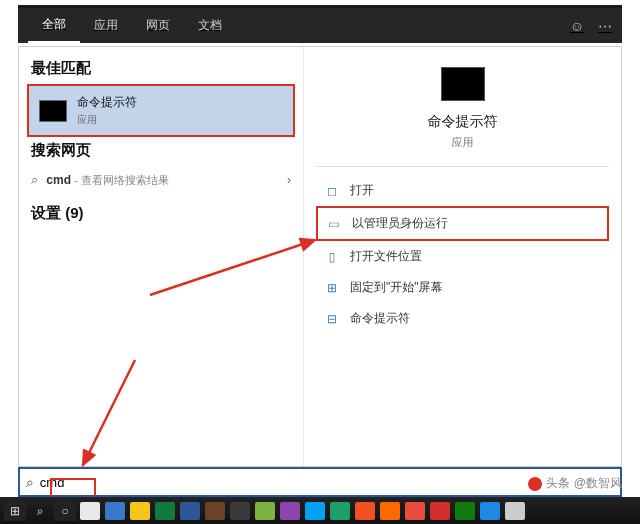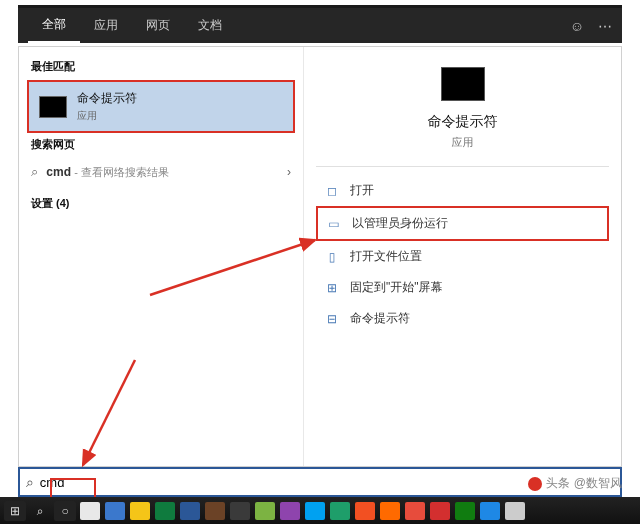--- a/index.html
+++ b/index.html
@@ -1,29 +1,29 @@
 <!DOCTYPE html>
 <html><head>
 <meta charset="utf-8">
 <style>
 * { margin: 0; padding: 0; box-sizing: border-box; font-family: "Microsoft YaHei", Arial, sans-serif; }
 body { width: 640px; height: 524px; background: #fff; overflow: hidden; position: relative; }
 
-.top-tabs { background: #262626; height: 38px; display: flex; align-items: center; padding: 0 10px; margin: 0 18px; border-top: 3px solid #1a1a1a; margin-top: 5px; }
+.top-tabs { background: #262626; height: 38px; display: flex; align-items: center; padding: 0 10px; margin: 0 18px; border-top: 3px solid #1a1a1a; margin-top: 5px; text-decoration: underline; }
 .tab { color: #ccc; font-size: 12px; padding: 8px 14px; cursor: pointer; }
 .tab.active { color: #fff; border-bottom: 2px solid #fff; }
 .tab-more .chev { font-size: 9px; margin-left: 2px; }
 .top-right { margin-left: auto; display: flex; gap: 14px; color: #ccc; font-size: 14px; }
 .top-right span { cursor: pointer; }
 
 .search-results { position: absolute; top: 46px; left: 18px; right: 18px; bottom: 57px; background: #fff; border: 1px solid #d0d0d0; display: flex; }
 .left-pane { width: 285px; border-right: 1px solid #e8e8e8; padding: 8px 0; }
 .right-pane { flex: 1; padding: 20px 12px 12px; display: flex; flex-direction: column; align-items: center; }
 
-.section-title { font-size: 11px; padding: 4px 12px 6px; color: #111; font-weight: bold; }
+.section-title { font-size: 15px; padding: 4px 12px 6px; color: #111; font-weight: bold; }
 .best-match { margin: 0 8px; background: #c1d4ea; border: 2px solid #d93025; padding: 8px 10px; display: flex; align-items: center; gap: 10px; }
 .cmd-icon-sm { width: 28px; height: 22px; background: #000; border: 1px solid #666; }
 .best-match .t1 { font-size: 12px; color: #111; }
 .best-match .t2 { font-size: 10px; color: #666; margin-top: 2px; }
 
 .web-search { padding: 6px 12px; display: flex; align-items: center; gap: 8px; font-size: 12px; color: #333; cursor: pointer; }
 .web-search .mag { color: #666; font-size: 13px; }
 .web-search .hint { color: #888; font-size: 11px; }
 .web-search .arrow { margin-left: auto; color: #666; font-size: 12px; }
 
@@ -78,21 +78,21 @@
         <div class="t1">命令提示符</div>
         <div class="t2">应用</div>
       </div>
     </div>
     <div class="section-title" style="margin-top:0">搜索网页</div>
     <div class="web-search">
       <span class="mag">⌕</span>
       <span><b>cmd</b> <span class="hint">- 查看网络搜索结果</span></span>
       <span class="arrow">›</span>
     </div>
-    <div class="section-title" style="margin-top:6px">设置 (4)</div>
+    <div class="section-title" style="margin-top:6px">设置 (9)</div>
   </div>
 
   <div class="right-pane">
     <div class="right-icon"></div>
     <div class="right-title">命令提示符</div>
     <div class="right-sub">应用</div>
     <div class="r-divider"></div>
     <div class="actions">
       <div class="action-item">
           <span class="aicon">◻</span>

